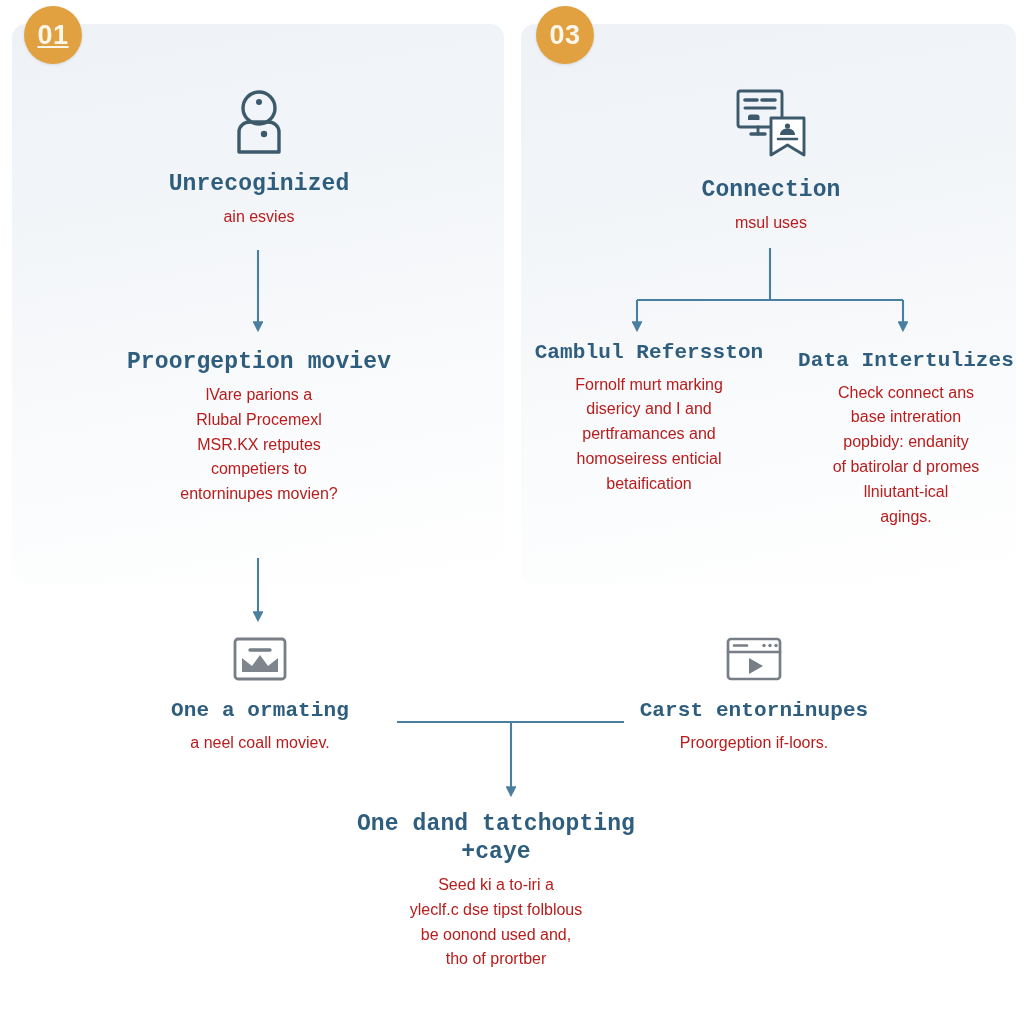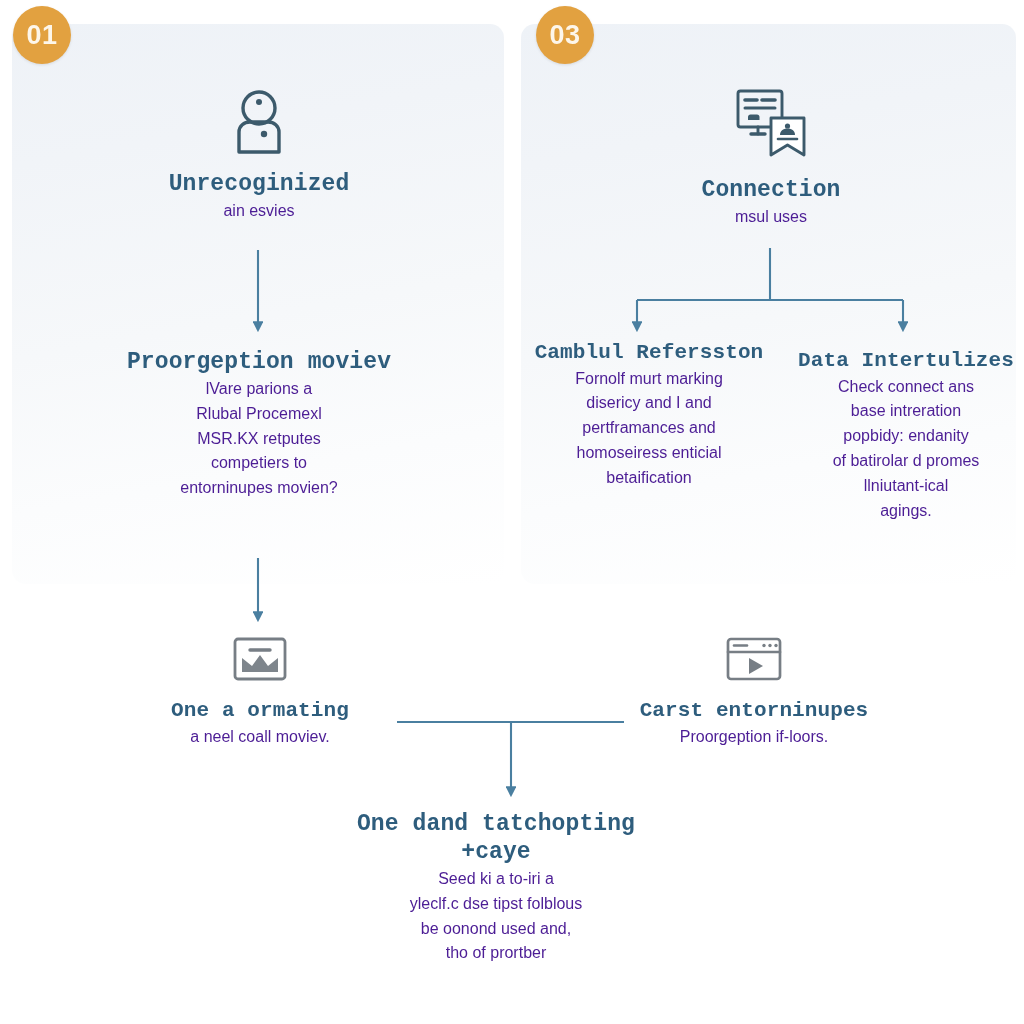--- a/index.html
+++ b/index.html
@@ -26,40 +26,40 @@
     width: 58px; height: 58px;
     border-radius: 50%;
     background: #e2a140;
     color: #fdf6ea;
     font-size: 27px;
     font-weight: bold;
     letter-spacing: 0.5px;
     display: flex; align-items: center; justify-content: center;
     box-shadow: 0 1px 3px rgba(0,0,0,0.10);
   }
-  #badge-01 { left: 13px;  top: 6px; }
+  #badge-01 { left: 24px;  top: 6px; text-decoration: underline; }
   #badge-03 { left: 536px; top: 6px; }
 
   
   .node { position: absolute; text-align: center; }
   .node-icon {
     display: flex; align-items: center; justify-content: center;
     margin: 0 auto 16px auto;
   }
   .node-title {
     color: #2e5d7d;
     font-weight: bold;
     letter-spacing: 0.1px;
     line-height: 1.22;
     font-family: Liberation Mono, monospace;
   }
   .node-desc {
-    color: #4c1d95;
+    color: #b91c1c;
     line-height: 1.55;
-    margin-top: 1px;
+    margin-top: 7px;
   }
 
   .t-lg  { font-size: 23px; }
   .t-md  { font-size: 21px; }
   .d-md  { font-size: 16px; }
   .d-sm  { font-size: 16px; }
 
   
   #node-unrecognized { left: 130px; top: 88px;  width: 258px; }
   #node-perception   { left: 120px; top: 348px; width: 278px; }

